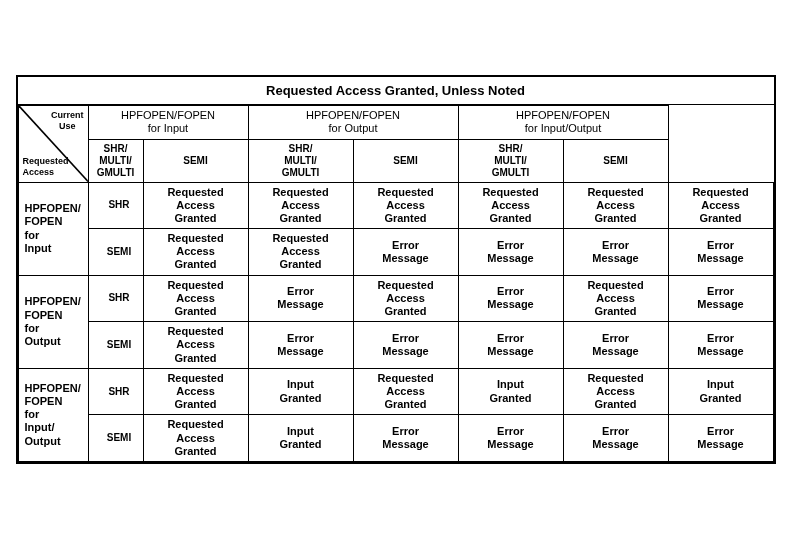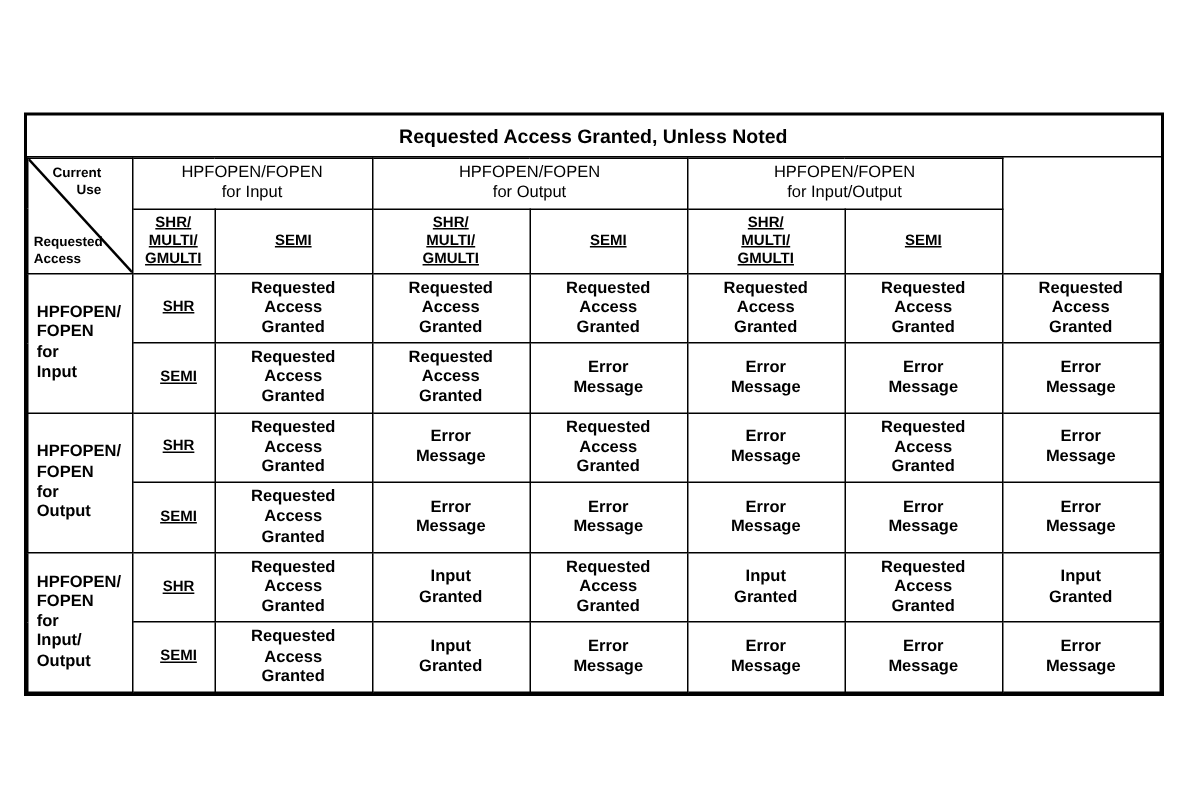--- a/index.html
+++ b/index.html
@@ -45,24 +45,23 @@
       padding: 0;
     }
     .diagonal-cell svg {
       position: absolute;
       top: 0; left: 0;
       width: 100%; height: 100%;
     }
     .diagonal-cell .top-right {
       position: absolute;
       top: 4px;
-      right: 20px;
+      right: 4px;
       font-size: 9px;
       font-weight: bold;
-      text-align: right;
       line-height: 1.2;
     }
     .diagonal-cell .bottom-left {
       position: absolute;
       bottom: 4px;
       left: 4px;
       font-size: 9px;
       font-weight: bold;
       text-align: left;
       line-height: 1.2;
@@ -73,21 +72,20 @@
       font-size: 11px;
       padding: 8px 6px;
     }
     .current-use-col {
       width: 55px;
       padding-left: 11px;
     }
     .sub-header {
       font-weight: bold;
       font-size: 10px;
-      text-decoration: underline;
     }
     .group-header {
       font-weight: normal;
       font-size: 11px;
     }
   </style>
 </head>
 <body>
 
 <div class="table-container">

